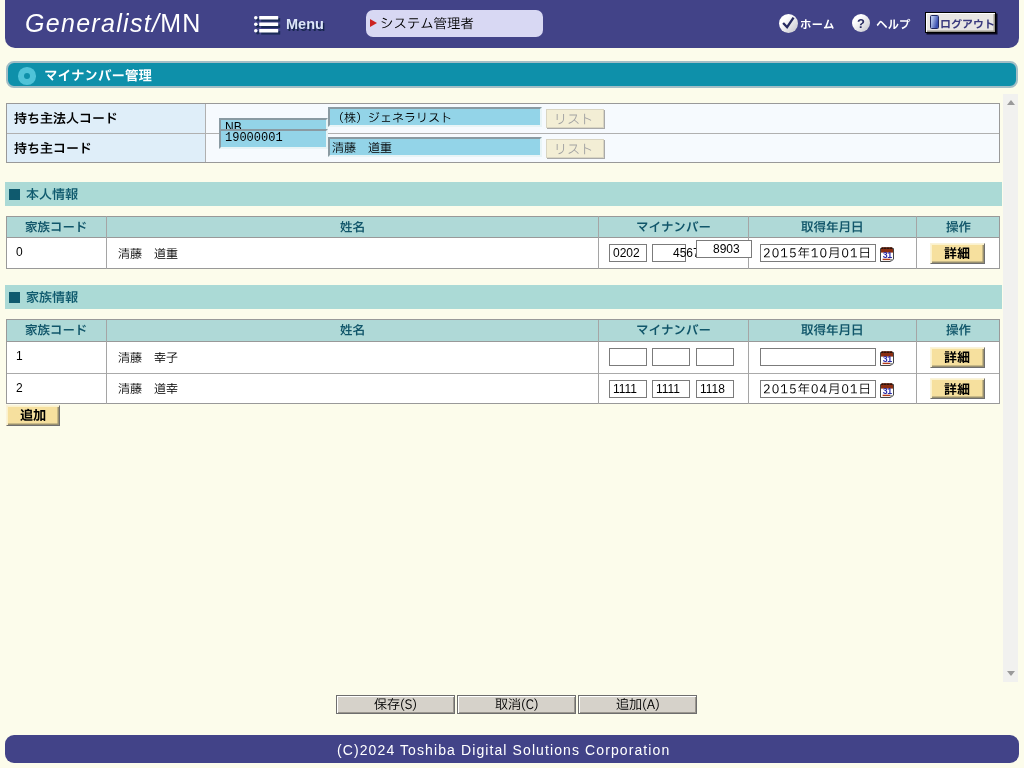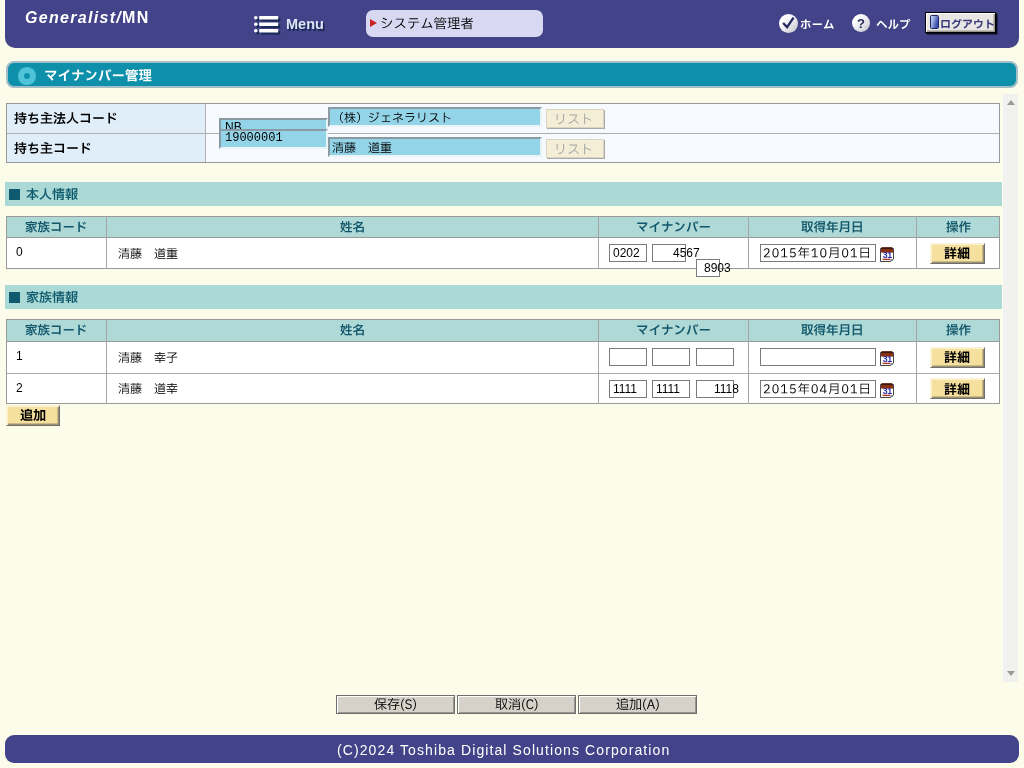--- a/index.html
+++ b/index.html
@@ -1,14 +1,14 @@
 <!DOCTYPE html>
 <html><head><meta charset="utf-8"><style>html,body{margin:0;padding:0;width:1024px;height:768px;overflow:hidden;background:#FCFCEB;font-family:"Liberation Sans",sans-serif;}div,svg{position:absolute;box-sizing:border-box;}.in{background:#fff;border:1px solid #7b7b7b;}.ro{background:#93D4E8;border:2px solid;border-color:#8A9AA2 #E8F4F6 #E8F4F6 #8A9AA2;color:#000;font-size:12px;line-height:15px;padding-left:4px;}.yb{background:#F6E09E;border:1px solid;border-color:#FAF3DA #6F6F6F #6F6F6F #FAF3DA;box-shadow:inset 1px 1px 0 #FBF2CC,inset -1.5px -1.5px 0 #9A9170;}.gb{background:#D6D2CA;border:1px solid #6E6E6E;box-shadow:inset 1px 1px 0 #FFF,inset -1px -1px 0 #9A968E;}.vline{width:1px;background:#A5A5A5;}.hline{height:1px;background:#AAA;}</style></head><body>
 <div style="left:5px;top:0;width:1014px;height:48px;background:#424388;border-radius:0 0 10px 10px"></div>
-<div style="left:25px;top:9px;font-style:italic;font-weight:bold;font-size:16px;color:#fff;letter-spacing:1.3px;white-space:nowrap">Generalist/<span style="font-style:normal">MN</span></div>
+<div style="left:25px;top:9px;font-style:italic;font-weight:normal;font-size:25px;color:#fff;letter-spacing:1.3px;white-space:nowrap">Generalist/<span style="font-style:normal">MN</span></div>
 <svg style="left:252px;top:14px;overflow:visible" width="30" height="22">
 <g fill="#1B2B57">
       <circle cx="5.8" cy="5.8" r="1.8"></circle>
       <circle cx="5.8" cy="12.3" r="1.8"></circle>
       <circle cx="5.8" cy="18.8" r="1.8"></circle>
 <rect x="9.2" y="4" width="19" height="3.6"></rect>
       <rect x="9.2" y="10.5" width="19" height="3.6"></rect>
       <rect x="9.2" y="17" width="19" height="3.6"></rect>
     </g>
 <g fill="#fff">
@@ -213,21 +213,21 @@
     <g transform="scale(0.01200)">
       <use href="#q42" x="0" y="920"></use>
       <use href="#q43" x="1000" y="920"></use>
       <use href="#q44" x="2000" y="920"></use>
       <use href="#q45" x="3000" y="920"></use>
       <use href="#q46" x="4000" y="920"></use>
     </g>
   </svg>
 <div class="in" style="left:609px;top:244px;width:38px;height:18px;font-size:12px;line-height:16px;padding-left:3px">0202</div>
 <div class="in" style="left:652px;top:244px;width:34px;height:18px;font-size:12px;line-height:16px;padding-left:20px">4567</div>
-<div class="in" style="left:696px;top:259px;width:24px;height:18px;font-size:12px;line-height:16px;padding-left:7px">8903</div>
+<div class="in" style="left:696px;top:240px;width:56px;height:18px;font-size:12px;line-height:16px;padding-left:16px">8903</div>
 <div class="in" style="left:760px;top:244px;width:116px;height:18px"></div>
 <svg style="position:absolute;left:762.5px;top:246.4px;overflow:visible" width="111" height="16" fill="#000">
     <g transform="scale(0.01230)">
       <use href="#q66" x="0" y="920"></use>
       <use href="#q67" x="703" y="920"></use>
       <use href="#q68" x="1406" y="920"></use>
       <use href="#q69" x="2110" y="920"></use>
       <use href="#q70" x="2813" y="920"></use>
       <use href="#q68" x="3886" y="920"></use>
       <use href="#q67" x="4589" y="920"></use>
@@ -347,21 +347,21 @@
     <g transform="scale(0.01200)">
       <use href="#q42" x="0" y="920"></use>
       <use href="#q43" x="1000" y="920"></use>
       <use href="#q44" x="2000" y="920"></use>
       <use href="#q45" x="3000" y="920"></use>
       <use href="#q75" x="4000" y="920"></use>
     </g>
   </svg>
 <div class="in" style="left:609px;top:379.5px;width:38px;height:18px;font-size:12px;line-height:16px;padding-left:3px">1111</div>
 <div class="in" style="left:652px;top:379.5px;width:38px;height:18px;font-size:12px;line-height:16px;padding-left:3px">1111</div>
-<div class="in" style="left:696px;top:379.5px;width:38px;height:18px;font-size:12px;line-height:16px;padding-left:17px">1118</div>
+<div class="in" style="left:696px;top:379.5px;width:38px;height:18px;font-size:12px;line-height:16px;padding-left:3px">1118</div>
 <div class="in" style="left:760px;top:379.5px;width:116px;height:18px"></div>
 <svg style="position:absolute;left:762.5px;top:381.9px;overflow:visible" width="111" height="16" fill="#000">
     <g transform="scale(0.01230)">
       <use href="#q66" x="0" y="920"></use>
       <use href="#q67" x="703" y="920"></use>
       <use href="#q68" x="1406" y="920"></use>
       <use href="#q69" x="2110" y="920"></use>
       <use href="#q70" x="2813" y="920"></use>
       <use href="#q67" x="3886" y="920"></use>
       <use href="#q77" x="4589" y="920"></use>

